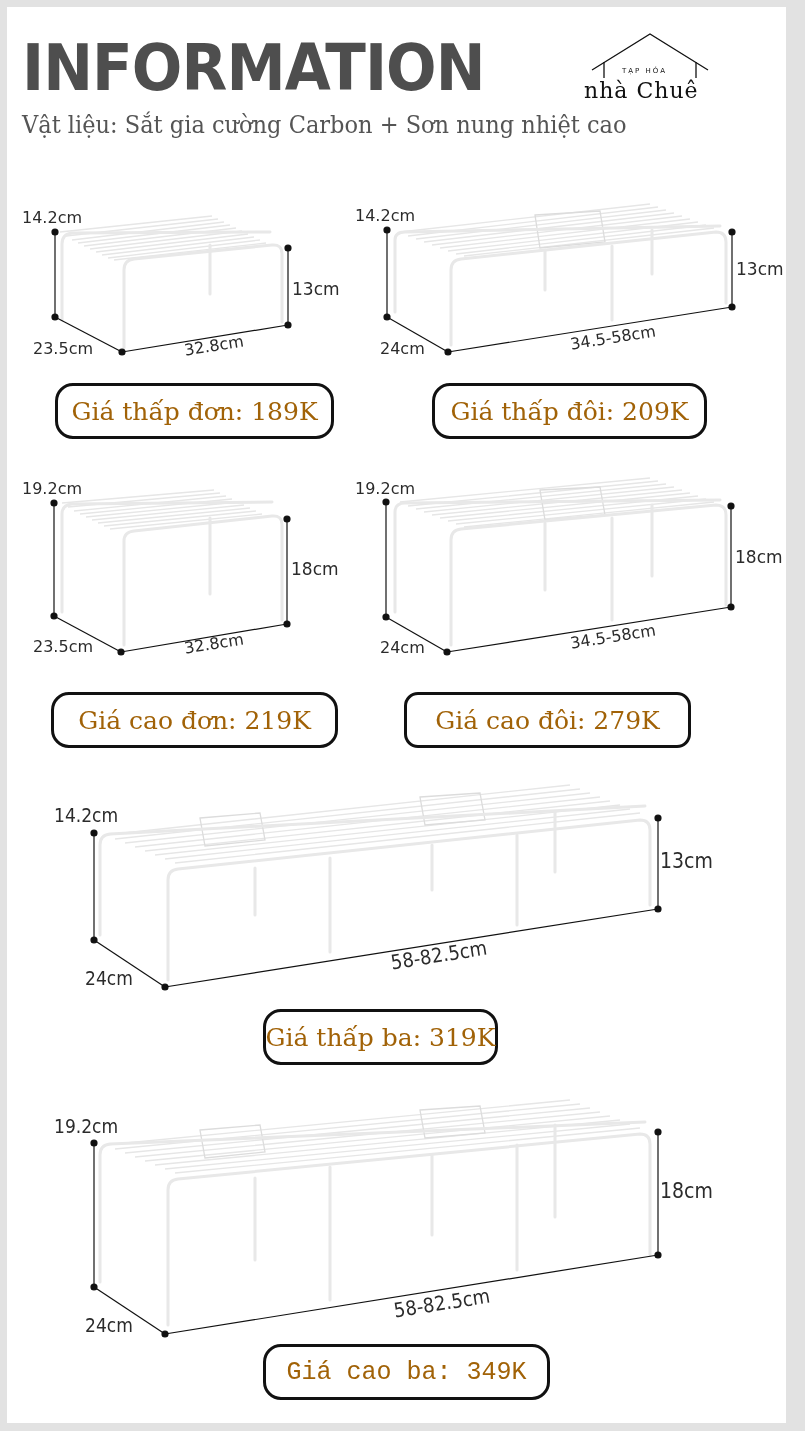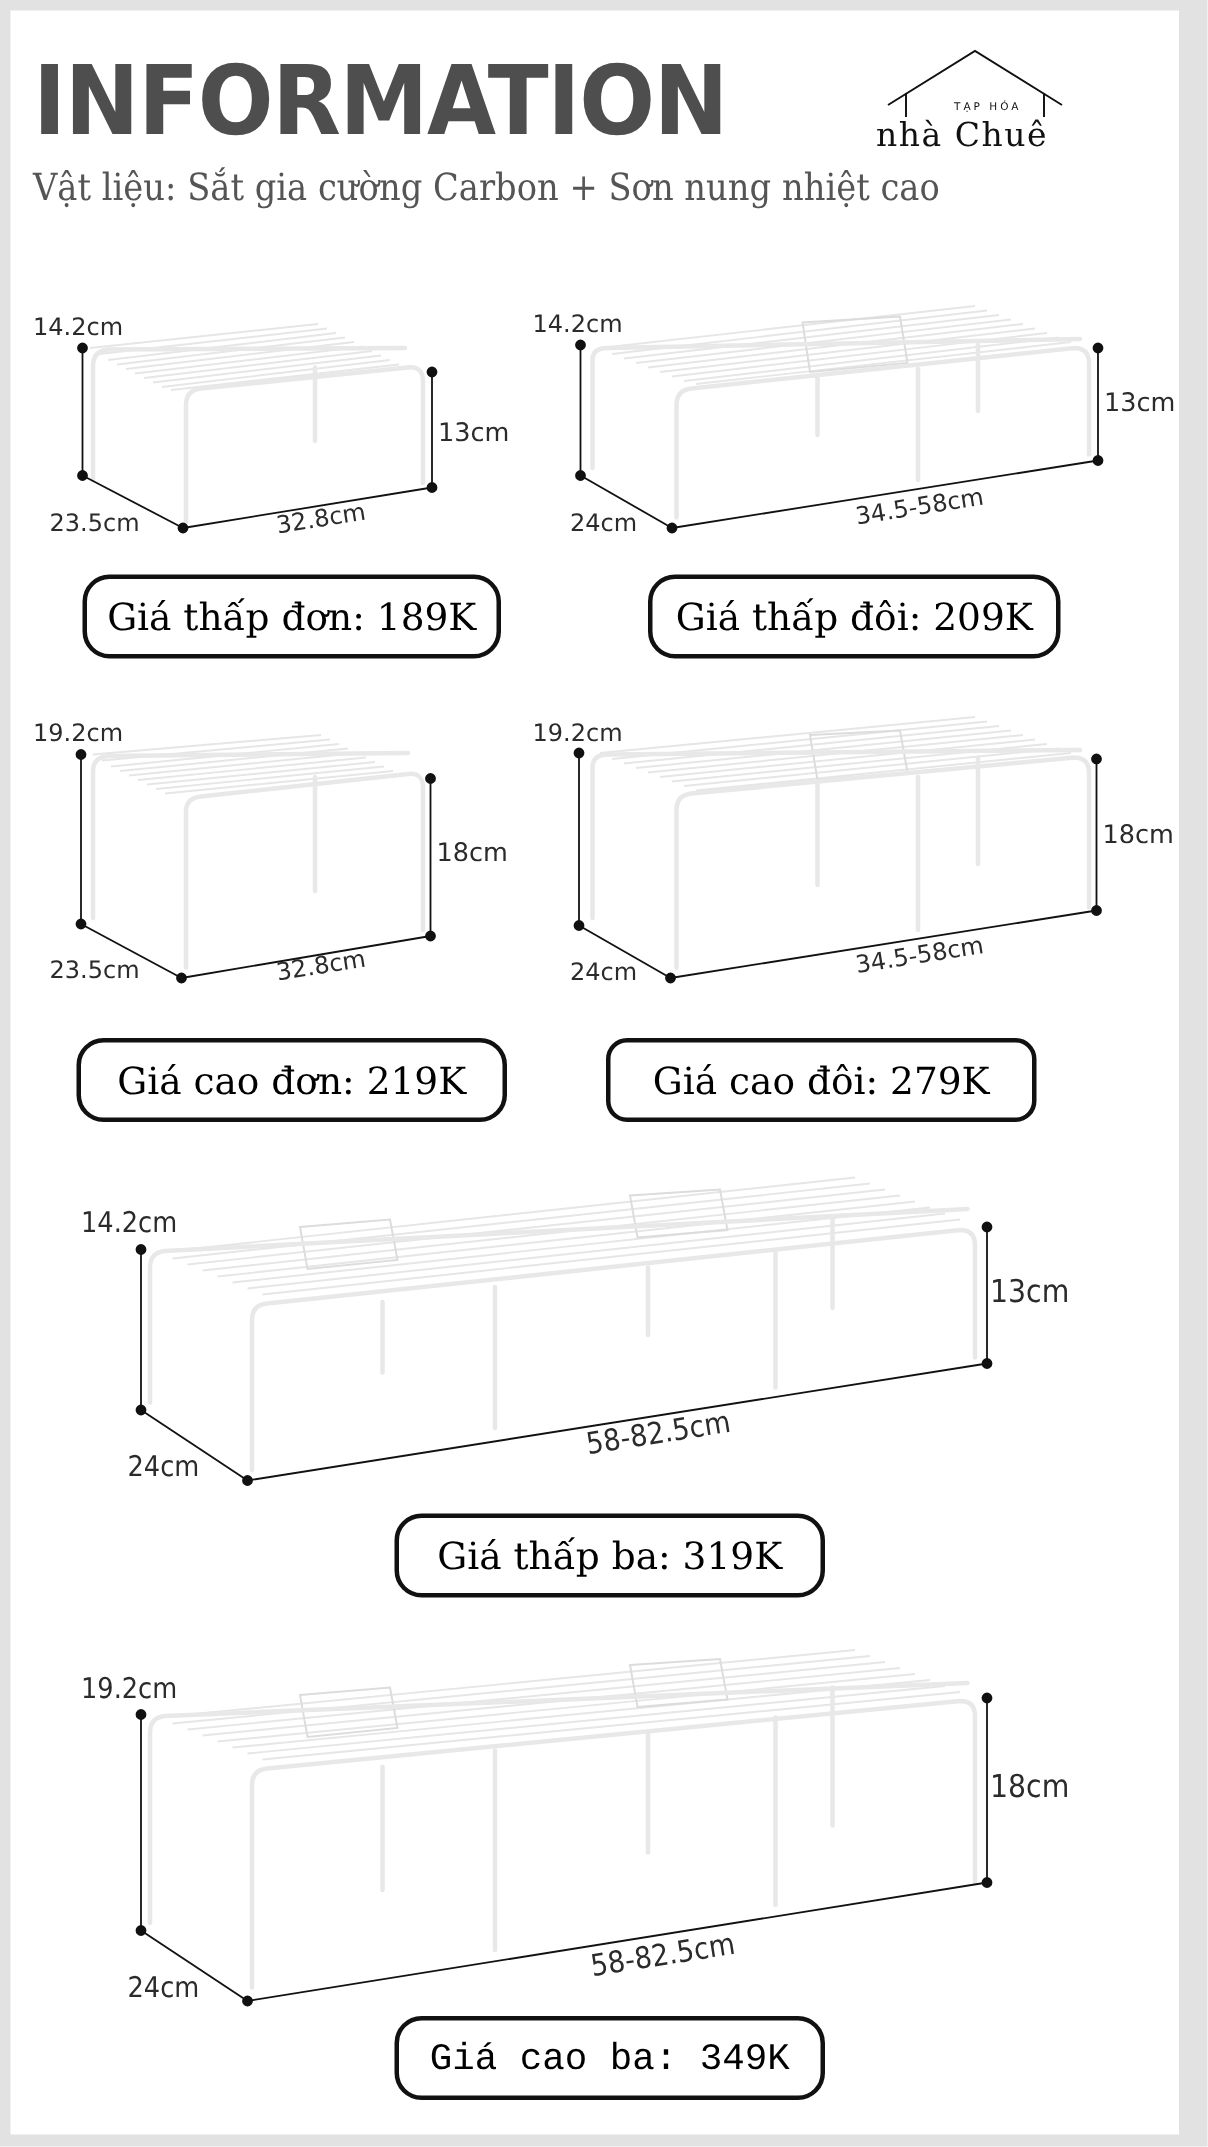--- a/index.html
+++ b/index.html
@@ -25,39 +25,39 @@
   .subtitle {
     position: absolute; left: 22px; top: 110px;
     font-family: "DejaVu Serif", serif;
     font-size: 25px; color: #555; line-height: 1.2;
     transform: scaleX(0.9); transform-origin: left top;
     white-space: nowrap;
   }
   .logo { position: absolute; left: 582px; top: 30px; width: 150px; height: 80px; }
   .logo .brand-small {
     position: absolute; left: 40px; top: 37px;
-    font-family: "DejaVu Sans", sans-serif; font-size: 7px; letter-spacing: 2px; color: #111; margin-left: 14px;
+    font-family: "DejaVu Sans", sans-serif; font-size: 7px; letter-spacing: 2px; color: #111;
   }
   .logo .brand-script {
     position: absolute; left: 2px; top: 48px;
     font-family: "DejaVu Serif", serif; font-size: 22px; color: #111;
     letter-spacing: 1px;
   }
   .shelf { position: absolute; }
   .shelf svg { position: absolute; left: 0; top: 0; overflow: visible; }
   .dim {
     position: absolute; font-family: "DejaVu Sans", sans-serif;
     color: #2b2b2b; white-space: nowrap; line-height: 1;
   }
   .price {
     position: absolute;
     border: 3px solid #111; border-radius: 18px;
     background: #fff;
     display: flex; align-items: center; justify-content: center;
-    font-family: "DejaVu Serif", serif; color: #000000;
+    font-family: "DejaVu Serif", serif; color: #a16207;
     white-space: nowrap; box-sizing: border-box;
   }
 </style>
 </head>
 <body>
 
 <div class="canvas"></div>
 
 <div class="title">INFORMATION</div>
 <div class="subtitle">Vật liệu: Sắt gia cường Carbon + Sơn nung nhiệt cao</div>
@@ -211,21 +211,21 @@
       <circle cx="165" cy="987" r="3"></circle>
         <circle cx="658" cy="818" r="3"></circle>
         <circle cx="658" cy="909" r="3"></circle>
     </g>
   </svg>
   <span class="dim" style="left:54px;top:806px;font-size:19px;transform:scaleX(0.9);transform-origin:left;">14.2cm</span>
   <span class="dim" style="left:660px;top:851px;font-size:21px;transform:scaleX(0.9);transform-origin:left;">13cm</span>
   <span class="dim" style="left:85px;top:969px;font-size:19px;transform:scaleX(0.9);transform-origin:left;">24cm</span>
   <span class="dim" style="left:385px;top:945px;font-size:20px;transform:rotate(-9deg) scaleX(0.9);">58-82.5cm</span>
 </div>
-<div class="price" style="left:263px;top:1009px;width:287px;height:56px;font-size:25px;">Giá thấp ba: 319K</div>
+<div class="price" style="left:263px;top:1009px;width:235px;height:56px;font-size:25px;">Giá thấp ba: 319K</div>
 
 <div class="shelf" style="left:0;top:0;">
   <svg width="805" height="1431">
     <g stroke="#e6e6e6" stroke-width="1.3" fill="none">
       <path d="M105,1145 L570,1100 M115,1149 L580,1104 M125,1153 L590,1108 M135,1157 L600,1112 M145,1161 L610,1116 M155,1165 L620,1120 M165,1169 L630,1124 M175,1173 L640,1128"></path>
       <path d="M200,1130 L260,1125 L265,1152 L205,1158 Z M420,1110 L480,1106 L485,1133 L425,1138 Z" stroke="#dcdcdc"></path>
     </g>
     <g stroke="#e8e8e8" stroke-width="3" fill="none" stroke-linecap="round">
       <path d="M100,1282 L100,1155 Q100,1145 110,1144 L645,1122"></path>
       <path d="M168,1325 L168,1190 Q168,1180 178,1179 L640,1134 Q650,1134 650,1144 L650,1255"></path>

